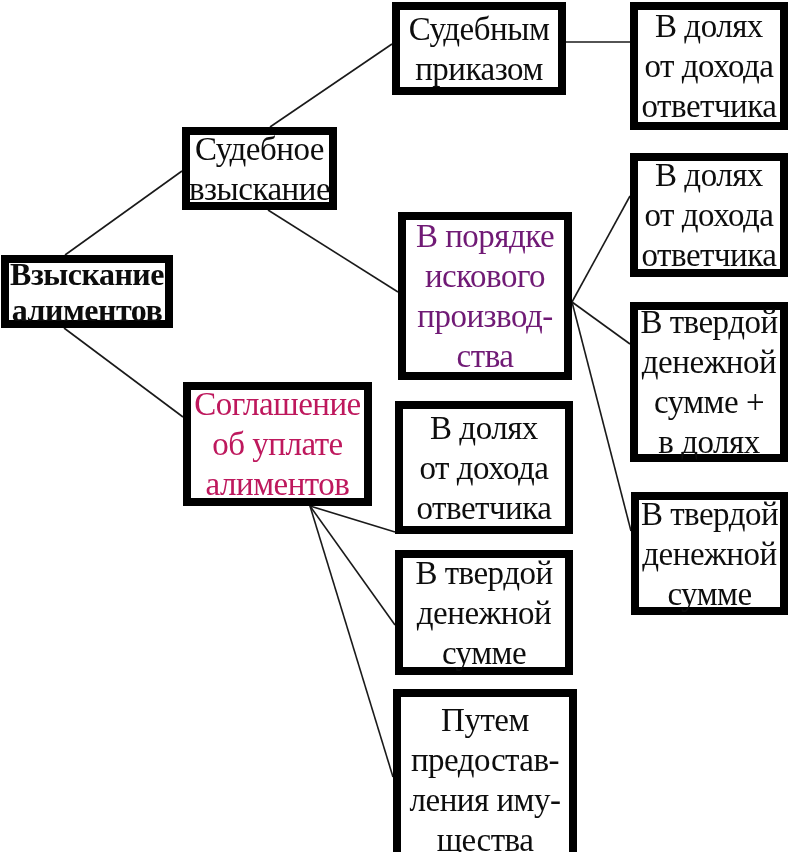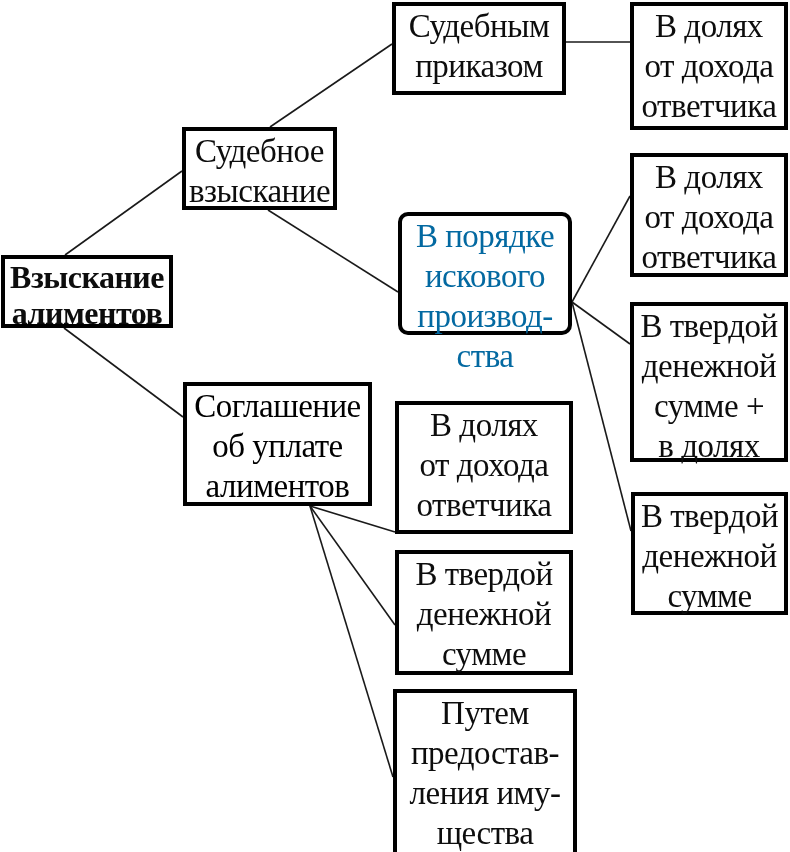--- a/index.html
+++ b/index.html
@@ -18,23 +18,24 @@
   .stage svg {
     position: absolute;
     left: 0;
     top: 0;
     width: 790px;
     height: 852px;
   }
   .node {
     position: absolute;
     box-sizing: border-box;
-    border: 4px solid #f9a8d4;
+    border: 8px solid #f9a8d4;
     background: #ffffff;
     display: flex;
+    align-items: center;
     justify-content: center;
     text-align: center;
     color: #0d0d0d;
     font-size: 33px;
     line-height: 40px;
   }
   .node span {
     white-space: pre-line;
     display: block;
     letter-spacing: -0.5px;
@@ -68,27 +69,27 @@
 алиментов</span>
       </div>
       <div class="node" style="left: 182px; top: 127px; width: 155px; height: 83px; border-color: rgb(0, 0, 0); color: rgb(13, 13, 13);">
         <span>Судебное
 взыскание</span>
       </div>
       <div class="node" style="left: 392px; top: 2px; width: 174px; height: 93px; border-color: rgb(0, 0, 0); color: rgb(13, 13, 13);">
         <span>Судебным
 приказом</span>
       </div>
-      <div class="node" style="left: 398px; top: 212px; width: 174px; height: 123px; border-color: rgb(0, 0, 0); color: #0369a1; border-radius: 10px;">
+      <div class="node" style="left: 398px; top: 212px; width: 174px; height: 168px; border-color: rgb(0, 0, 0); color: #701a75;">
         <span>В порядке
 искового
 производ-
 ства</span>
       </div>
-      <div class="node" style="left: 183px; top: 382px; width: 189px; height: 124px; border-color: rgb(0, 0, 0); color: #000000;">
+      <div class="node" style="left: 183px; top: 382px; width: 189px; height: 124px; border-color: rgb(0, 0, 0); color: #be185d;">
         <span>Соглашение
 об уплате
 алиментов</span>
       </div>
       <div class="node" style="left: 630px; top: 2px; width: 158px; height: 128px; border-color: rgb(0, 0, 0); color: rgb(13, 13, 13);">
         <span>В долях
 от дохода
 ответчика</span>
       </div>
       <div class="node" style="left: 630px; top: 153px; width: 158px; height: 124px; border-color: rgb(0, 0, 0); color: rgb(13, 13, 13);">

